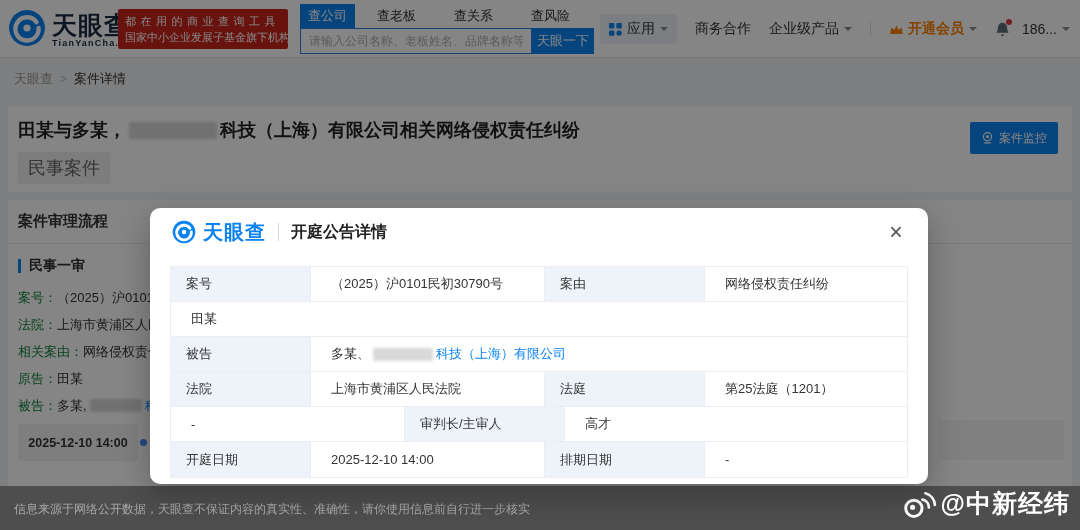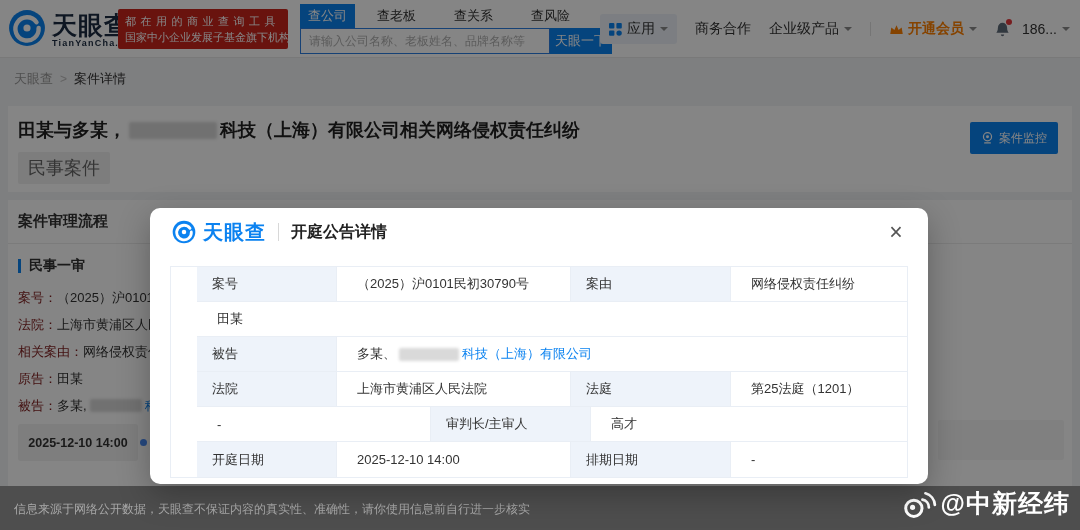--- a/index.html
+++ b/index.html
@@ -15,21 +15,21 @@
   .logo-txt { margin-left:6px; }
   .logo-brand { font-size:25px; font-weight:bold; color:#1b2b41; line-height:26px; letter-spacing:1px; }
   .logo-domain { font-size:9px; font-weight:bold; color:#1b2b41; letter-spacing:1.2px; }
   .badge { position:absolute; left:118px; top:9px; width:170px; height:40px; background:#c9251c; color:#fff; border-radius:2px; padding:4px 5px 0 7px; }
   .badge div { font-size:11px; line-height:16px; white-space:nowrap; }
   .badge .b1 { letter-spacing:4.5px; }
   .tabsrow { position:absolute; left:300px; top:4px; display:flex; align-items:center; }
   .tab { font-size:13px; color:#333; margin-right:22px; padding:3px 8px; cursor:pointer; }
   .tab.active { background:#0b82f0; color:#fff; margin-right:14px; }
   .searchrow { position:absolute; left:300px; top:28px; display:flex; }
-  .search-input { width:250px; height:26px; border:1px solid #2b7de0; background:#fff; font-size:12px; padding:0 8px; color:#0c4a6e; outline:none; }
+  .search-input { width:232px; height:26px; border:1px solid #2b7de0; background:#fff; font-size:12px; padding:0 8px; color:#0c4a6e; outline:none; }
   .search-input::placeholder { color:#b0b0b0; }
   .search-btn { width:62px; height:26px; background:#0b82f0; color:#fff; font-size:13px; border:none; cursor:pointer; }
   .nav-right { position:absolute; right:10px; top:0; height:58px; display:flex; align-items:center; }
   .nav-item { display:flex; align-items:center; font-size:14px; color:#333; margin-left:18px; cursor:pointer; white-space:nowrap; }
   .apps-pill { background:#edf2f9; border-radius:3px; padding:6px 9px; }
   .caret { width:0; height:0; border:4px solid transparent; border-top-color:#8a8a8a; margin:4px 0 0 5px; }
   .vip { color:#ff8000; font-weight:bold; }
   .vsep { width:1px; height:14px; background:#e0e0e0; margin-left:18px; }
   .bell-wrap { position:relative; margin-left:18px; cursor:pointer; }
   .red-dot { position:absolute; right:-2px; top:-2px; width:6px; height:6px; border-radius:50%; background:#e4393c; }
@@ -46,40 +46,40 @@
   .chip-title { width:88px; height:17px; }
   .case-tag { position:absolute; left:10px; top:46px; background:#efefef; color:#666; font-size:18px; padding:4px 10px; border-radius:2px; }
   .monitor-btn { position:absolute; right:14px; top:16px; height:26px; background:#0b82f0; color:#fff; font-size:12px; border:none; border-radius:2px; display:flex; align-items:center; gap:5px; padding:16px 11px; cursor:pointer; }
 
   .card-flow { top:200px; height:330px; }
   .c2-head { height:44px; border-bottom:1px solid #ececec; display:flex; align-items:center; padding-left:10px; font-size:15px; font-weight:bold; color:#333; }
   .stage-line { position:absolute; left:10px; top:57px; display:flex; align-items:center; font-size:14px; font-weight:bold; color:#333; }
   .blue-bar { width:3px; height:14px; background:#0b82f0; margin-right:8px; }
   .fields { position:absolute; left:10px; top:84px; }
   .field { height:27px; display:flex; align-items:center; font-size:13px; white-space:nowrap; }
-  .f-label { color:#7f1d1d; }
+  .f-label { color:#15803d; }
   .f-value { color:#333; }
   .chip-field { width:52px; height:13px; }
   .f-link { color:#0b82f0; }
   .tl-box { position:absolute; left:10px; top:224px; width:120px; height:37px; background:#f1f1f1; border-radius:3px; display:flex; align-items:center; justify-content:center; font-size:12.5px; font-weight:bold; color:#333; cursor:pointer; }
   .tl-dot { position:absolute; left:132px; top:239px; width:7px; height:7px; border-radius:50%; background:#4a8cf7; }
   .tl-ghost { position:absolute; right:8px; top:220px; width:126px; height:40px; background:#f5f5f5; border-radius:3px; }
 
   
   .overlay { position:absolute; inset:0; background:rgba(0,0,0,0.48); z-index:10; }
 
   
   .modal { position:absolute; left:150px; top:208px; width:778px; height:276px; background:#fff; border-radius:10px; box-shadow:0 10px 32px rgba(0,0,0,.28); z-index:20; }
   .m-head { height:48px; display:flex; align-items:center; padding-left:22px; }
   .m-brand { font-size:20px; font-weight:bold; color:#0b82f0; margin-left:7px; letter-spacing:1px; }
   .m-div { width:1px; height:18px; background:#d8d8d8; margin:0 12px; }
   .m-title { font-size:16px; font-weight:600; color:#222; }
   .m-close { position:absolute; right:18px; top:10px; font-size:23px; color:#555; cursor:pointer; width:28px; height:28px; text-align:center; line-height:28px; }
   .m-table { position:absolute; left:20px; top:58px; width:738px; border:1px solid #e9eef5; }
-  .m-row { display:flex; height:35px; border-bottom:1px solid #e9eef5;margin-left:26px; }
+  .m-row { display:flex; height:35px; border-bottom:1px solid #e9eef5; }
   .m-row:last-child { border-bottom:none; }
   .m-cell { display:flex; align-items:center; font-size:13px; color:#333; border-right:1px solid #e9eef5; overflow:hidden; white-space:nowrap; }
   .m-cell:last-child { border-right:none; }
   .m-cell.lab { width:140px; background:#eef3fa; padding-left:15px; }
   .m-cell.l2 { width:160px; }
   .m-cell.val { padding-left:20px; }
   .m-cell.v1 { width:234px; }
   .m-cell.v2 { flex:1; }
   .m-cell.spanv { flex:1; }
   .chip-modal { width:60px; height:13px; }

